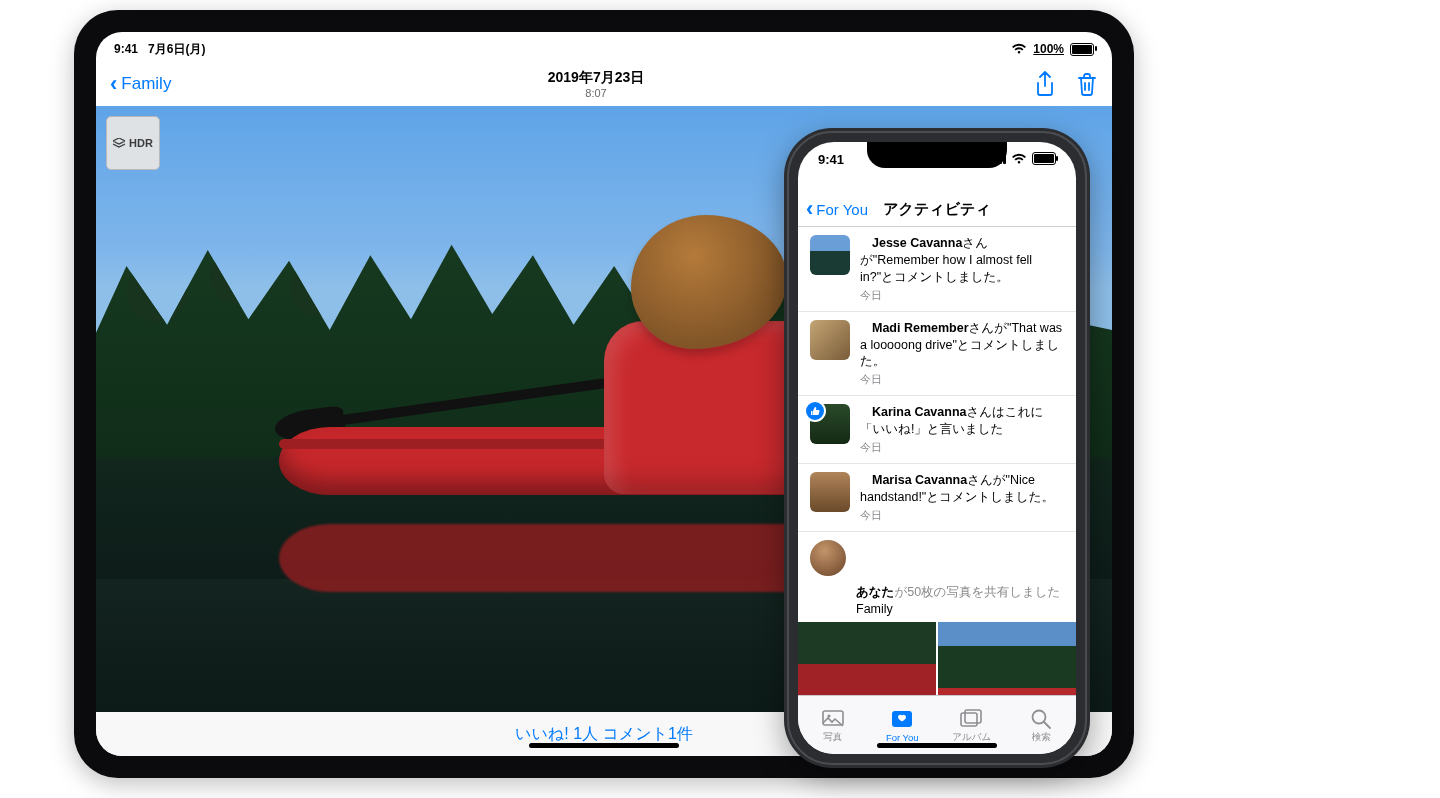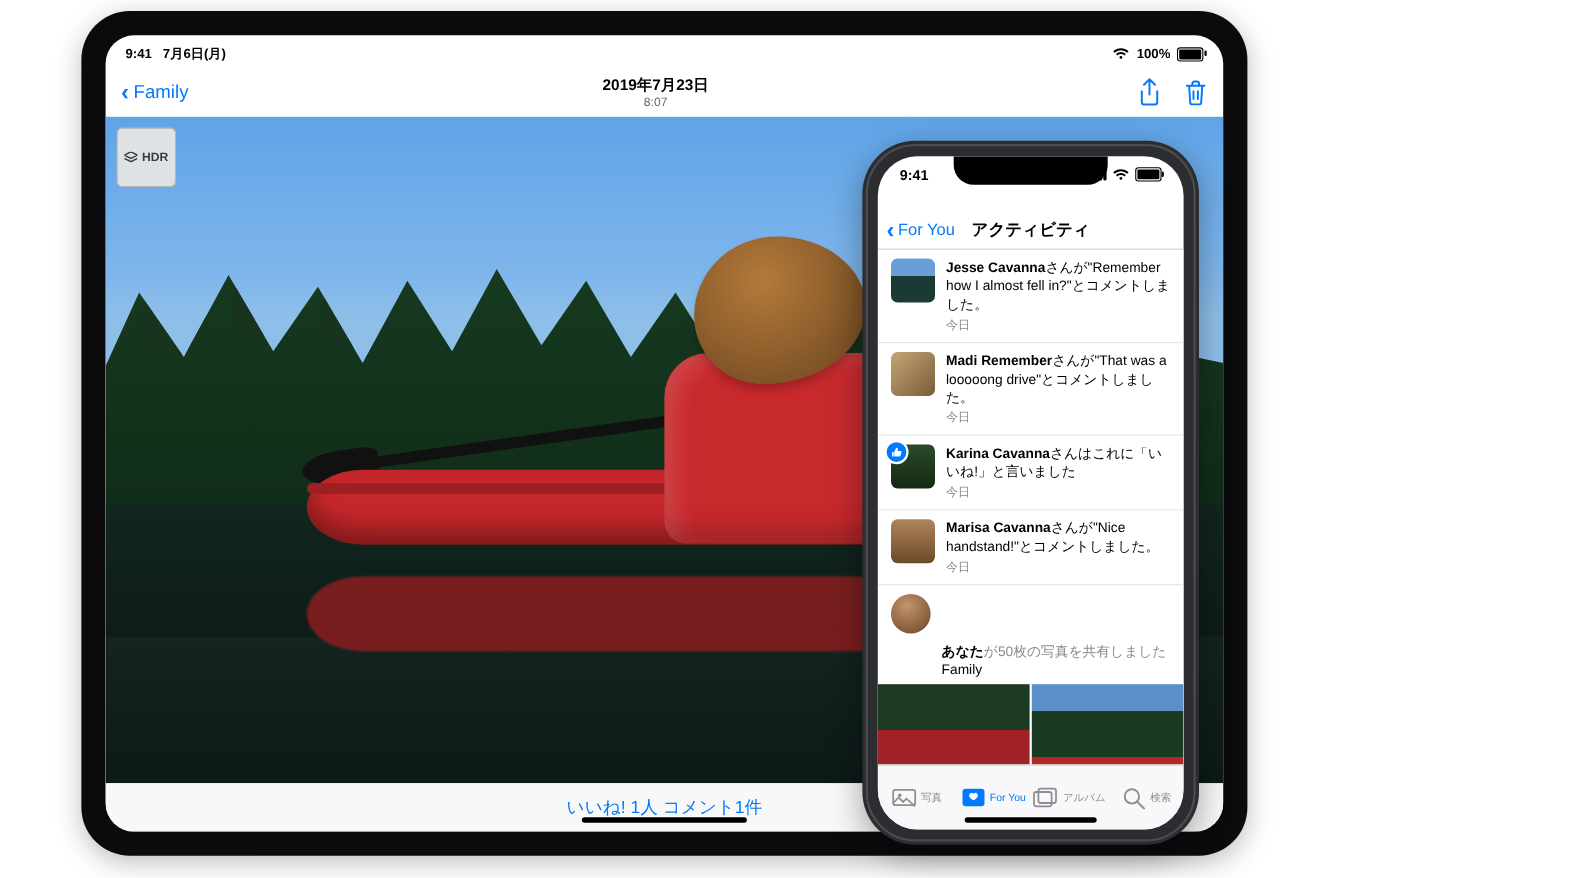--- a/index.html
+++ b/index.html
@@ -2,21 +2,21 @@
 <html><head>
 <meta charset="utf-8">
 <style>
   html,body{margin:0;padding:0;width:1440px;height:798px;background:#fff;font-family:-apple-system,Helvetica,Arial,sans-serif;overflow:hidden;}
   .stage{position:relative;width:1168px;height:798px;}
 
   
   .ipad{position:absolute;left:74px;top:10px;width:1060px;height:768px;background:#0b0b0e;border-radius:44px;box-shadow:0 6px 24px rgba(0,0,0,.25);}
   .ipad-screen{position:absolute;inset:22px;background:#fff;border-radius:26px;overflow:hidden;display:flex;flex-direction:column;}
   .ipad-status{height:26px;display:flex;align-items:center;justify-content:space-between;padding:4px 18px 0;font-size:12px;color:#000;font-weight:600;}
-  .ipad-status .right{display:flex;align-items:center;gap:6px;}
+  .ipad-status .right{display:flex;align-items:center;gap:6px;text-decoration:underline;}
   .wifi{display:inline-block;font-size:14px;line-height:1;}
   .batt{display:inline-flex;align-items:center;gap:2px;}
   .batt-body{width:22px;height:11px;border:1.5px solid #000;border-radius:3px;position:relative;}
   .batt-body::after{content:"";position:absolute;right:-4px;top:2px;width:2px;height:5px;background:#000;border-radius:1px;}
   .batt-fill{position:absolute;inset:1px;background:#000;border-radius:1px;}
 
   .ipad-nav{height:44px;display:flex;align-items:center;justify-content:space-between;padding:0 14px;color:#007aff;}
   .back{display:flex;align-items:center;gap:4px;font-size:17px;cursor:pointer;}
   .chev{font-size:22px;font-weight:600;line-height:1;}
   .nav-center{position:absolute;left:0;right:16px;text-align:center;pointer-events:none;}
@@ -70,36 +70,36 @@
 
   .activity{flex:1;overflow:hidden;background:#fff;}
   .row{display:flex;gap:10px;padding:8px 12px;border-bottom:.5px solid #e5e5e8;position:relative;}
   .thumb{width:40px;height:40px;border-radius:6px;flex-shrink:0;background:#8aa;display:flex;align-items:center;justify-content:center;}
   .thumb.t1{background:linear-gradient(#6a9ed6 40%,#1a3b34 40%);}
   .thumb.t2{background:linear-gradient(135deg,#c4a574,#7a5c3a);}
   .thumb.t3{background:linear-gradient(#2a4a2a,#142914);}
   .thumb.t4{background:linear-gradient(#b0845a,#6a4a2a);}
   .like-b{position:absolute;left:6px;top:4px;width:18px;height:18px;background:#007aff;border-radius:50%;border:2px solid #fff;display:flex;align-items:center;justify-content:center;color:#fff;font-size:10px;z-index:2;}
   .row .txt{font-size:12.5px;line-height:1.35;color:#000;}
-  .row .txt b{font-weight:600;}
+  .row .txt b{font-weight:600;margin-left:12px;}
   .row .ts{font-size:11px;color:#8a8a8e;margin-top:2px;}
 
   .shared{padding:8px 12px 4px;display:flex;gap:10px;}
   .avatar{width:36px;height:36px;border-radius:50%;background:radial-gradient(circle at 40% 30%,#c4946a,#6a4428);flex-shrink:0;}
   .shared .info{font-size:12.5px;line-height:1.35;margin-top:44px;}
   .shared .info .name{color:#000;}
   .shared .info .name b{font-weight:600;}
   .shared .info .album{color:#000;}
   .grid{display:flex;gap:2px;padding:0;}
   .gcell{flex:1;height:120px;background:#2a4030;}
   .gcell.c1{background:linear-gradient(#1d3a24 35%,#a02226 35% 80%,#6a1a1d 80%);}
   .gcell.c2{background:linear-gradient(#5a8fc8 20%,#1a3a22 20% 55%,#b4282c 55%);}
 
   .tabbar{height:58px;border-top:.5px solid #c8c8cc;background:rgba(248,248,250,.96);display:flex;}
-  .tab{flex:1;display:flex;flex-direction:row;align-items:center;justify-content:center;gap:2px;font-size:9.5px;color:#8e8e93;cursor:pointer;}
+  .tab{flex:1;display:flex;flex-direction:column;align-items:center;justify-content:center;gap:2px;font-size:9.5px;color:#8e8e93;cursor:pointer;}
   .tab.active{color:#007aff;}
   .tab svg{width:26px;height:22px;}
   .ip-homeind{position:absolute;bottom:6px;left:50%;transform:translateX(-50%);width:120px;height:5px;background:#000;border-radius:3px;}
   .gray{color:#8a8a8e;}
 </style>
 </head>
 <body>
 
 <div class="stage">
 

